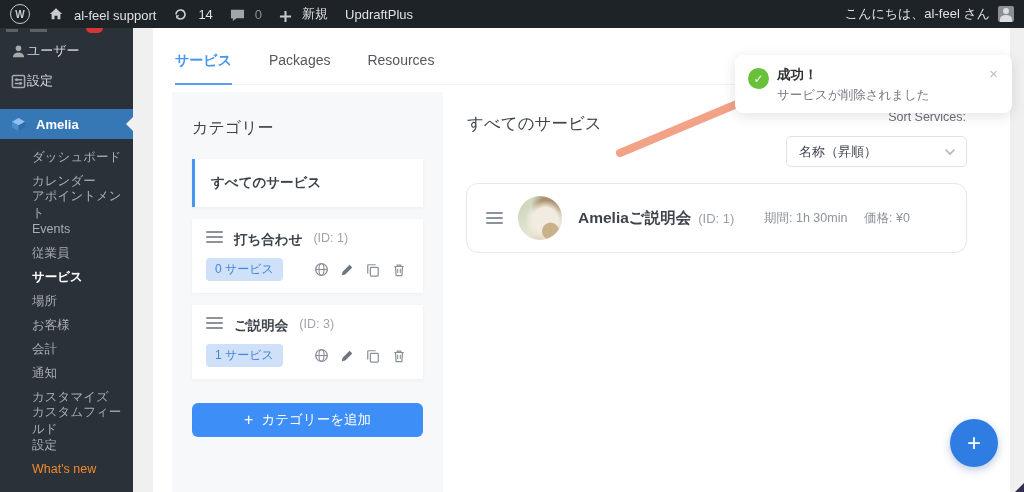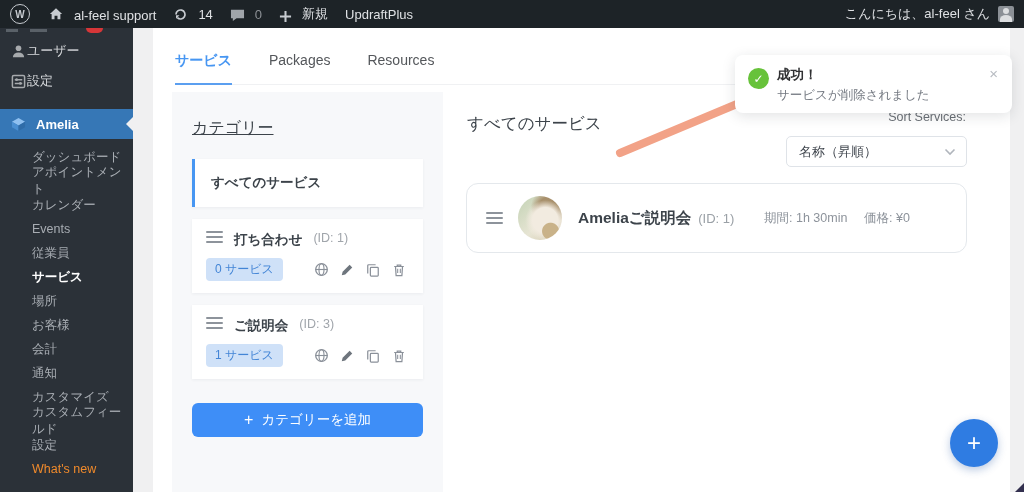--- a/index.html
+++ b/index.html
@@ -36,21 +36,21 @@
   .side-icon{width:17px;height:17px;display:flex;align-items:center;justify-content:center;flex:0 0 17px;}
 
   
   .content{position:absolute;left:153px;top:28px;width:857px;height:464px;background:#ffffff;z-index:5;}
   .tabs{position:absolute;left:22px;top:24px;right:0;display:flex;gap:37px;border-bottom:1px solid #f0f1f3;}
   .tab{font-size:14px;color:#54575b;padding-bottom:13px;cursor:pointer;}
   .tab.active{color:#4796f2;border-bottom:2.5px solid #5b9ff0;margin-bottom:-1.5px;font-weight:bold;}
 
   
   .cat-panel{position:absolute;left:19px;top:64px;width:271px;bottom:0;background:#f7f8fa;box-sizing:border-box;padding:20px;}
-  .cat-heading{font-size:16px;color:#3c434a;margin:6px 0 20px 0;text-decoration:underline;}
+  .cat-heading{font-size:16px;color:#3c434a;margin:6px 0 20px 0;}
   .all-card{background:#fff;border-left:3px solid #4796f2;box-shadow:0 1px 3px rgba(40,50,60,0.06);
     height:48px;display:flex;align-items:center;padding-left:16px;font-size:13.5px;font-weight:bold;color:#3c434a;
     margin-bottom:12px;cursor:pointer;box-sizing:border-box;}
   .cat-card{background:#fff;box-shadow:0 1px 3px rgba(40,50,60,0.06);padding:12px 14px;margin-bottom:12px;cursor:pointer;}
   .cat-row1{display:flex;align-items:flex-start;gap:11px;}
   .cat-name{font-size:13.5px;font-weight:bold;color:#3c434a;}
   .cat-id{font-size:12.5px;color:#a0a5ab;}
   .cat-row2{display:flex;align-items:center;justify-content:space-between;margin-top:9px;}
   .badge{background:#cfe1f8;color:#4385d6;font-size:12px;padding:3px 9px;border-radius:4px;}
   .icon-group{display:flex;align-items:center;gap:10px;padding-right:2px;}
@@ -191,22 +191,22 @@
             <path d="M1 5 L8 9 V15 L1 11 Z" fill="#4a8fd2"></path>
             <path d="M15 5 L8 9 V15 L15 11 Z" fill="#2f6ca8"></path>
           </svg>
       </span>
       <span>Amelia</span>
       <span class="amelia-notch"></span>
     </div>
 
     <ul class="submenu">
       <li>ダッシュボード</li>
+      <li>カレンダー</li>
       <li>アポイントメント</li>
-      <li>カレンダー</li>
       <li>Events</li>
       <li>従業員</li>
       <li class="current">サービス</li>
       <li>場所</li>
       <li>お客様</li>
       <li>会計</li>
       <li>通知</li>
       <li>カスタマイズ</li>
       <li>カスタムフィールド</li>
       <li>設定</li>

